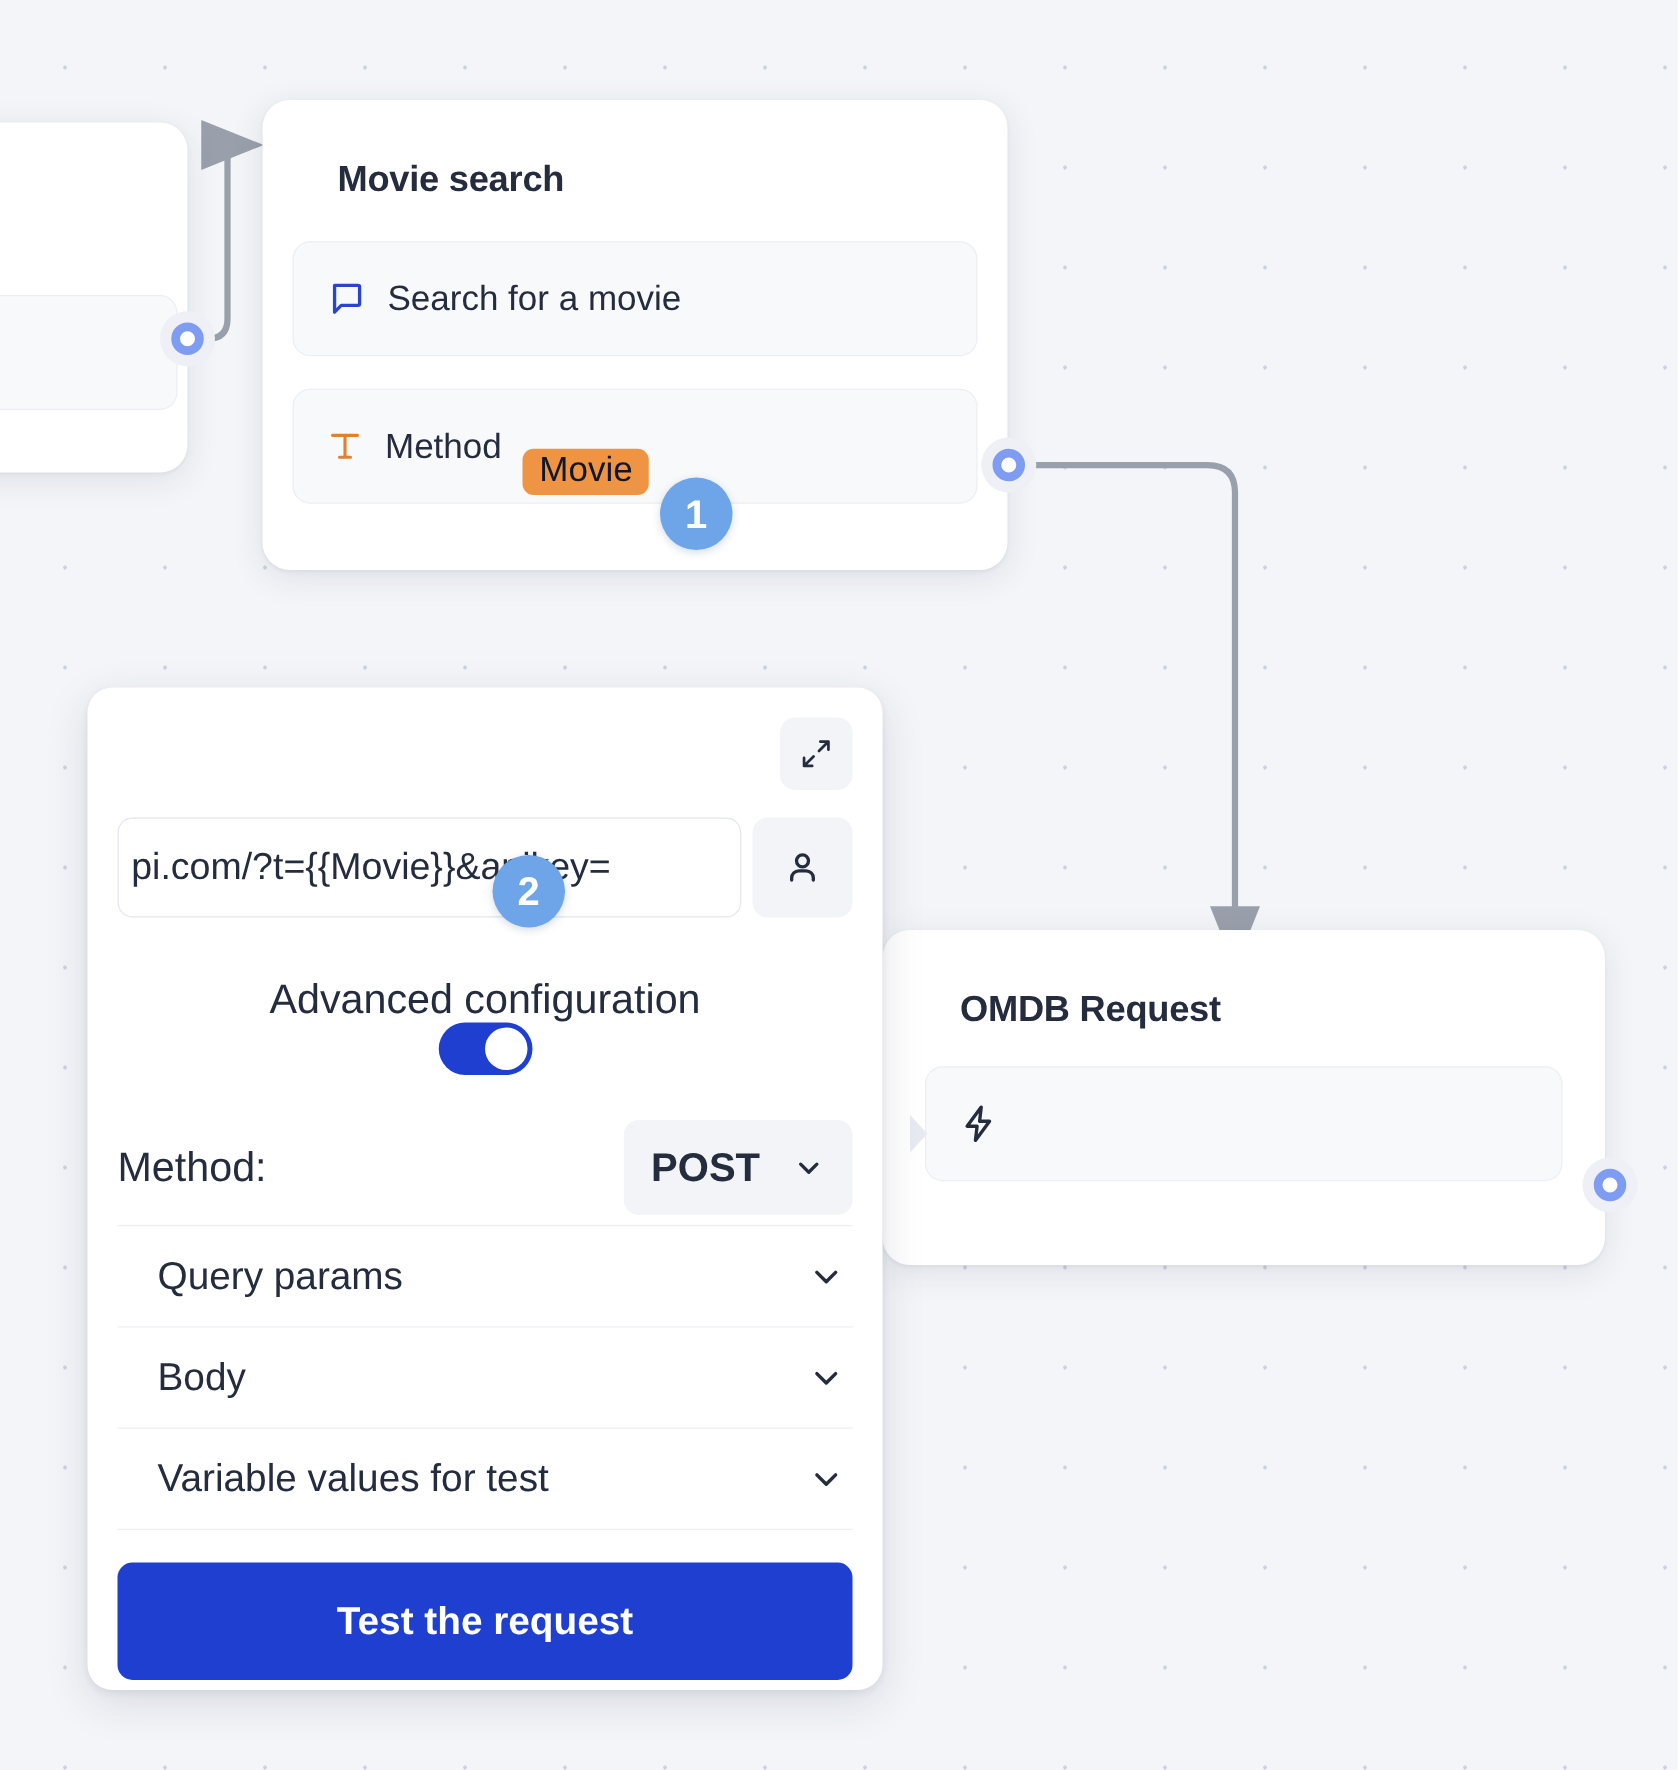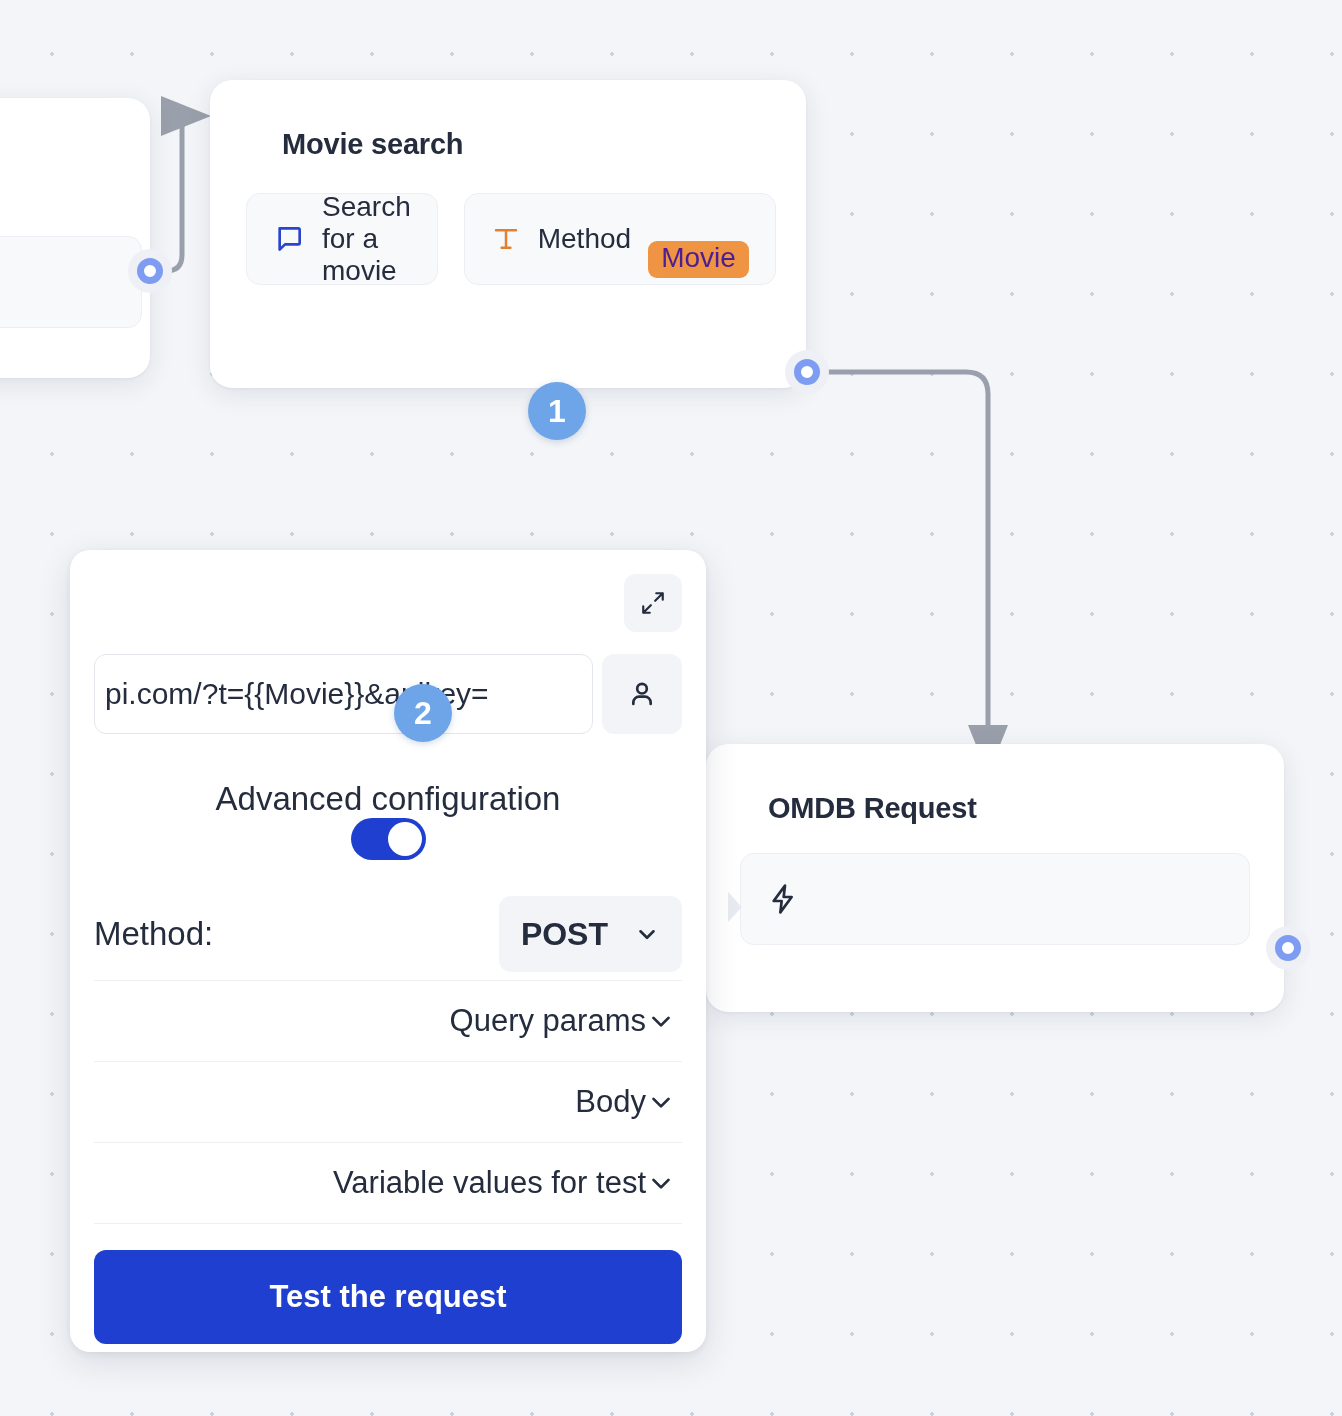--- a/index.html
+++ b/index.html
@@ -92,32 +92,32 @@
     display: flex; align-items: center; justify-content: center;
     font-size: 32px;
     font-weight: 600;
     z-index: 20;
     box-shadow: 0 2px 7px rgba(60,90,140,0.22);
   }
 
   
   #node-movie-search {
     left: 210px; top: 80px;
-    width: 596px; height: 308px;
-    padding: 36px 36px;
+    width: 596px; height: 376px;
+    padding: 36px 24px;
     display: flex;
     flex-direction: column;
     gap: 26px;
   }
   #node-movie-search .node-title { margin: 12px 0 6px 36px; }
-  #node-movie-search .rows { display: flex; flex-direction: row; gap: 26px; }
+  #node-movie-search .rows { display: flex; flex-direction: column; gap: 26px; }
 
   .tag-orange {
     background: #ee9442;
-    color: #4c1d95;
+    color: #0f172a;
     border-radius: 9px;
     padding: 3px 13px 6px 13px;
     font-size: 28px;
     line-height: 1;
     display: inline-block;
     margin-top: 40px;
   }
 
   
   #node-partial-left {
@@ -242,21 +242,21 @@
     padding: 0 22px;
     display: flex; align-items: center; gap: 26px;
     font-size: 32px;
     font-weight: 600;
     color: #242c3d;
     cursor: pointer;
     font-family: "Liberation Sans", sans-serif;
   }
 
   .accordion-item {
-    display: flex; align-items: center; justify-content: flex-end;
+    display: flex; align-items: center; justify-content: space-between;
     height: 81px;
     border-bottom: 1px solid #edeff3;
     padding: 0 6px 0 32px;
     font-size: 31px;
     color: #242c3d;
     cursor: pointer;
   }
 
   .test-btn {
     display: block;

